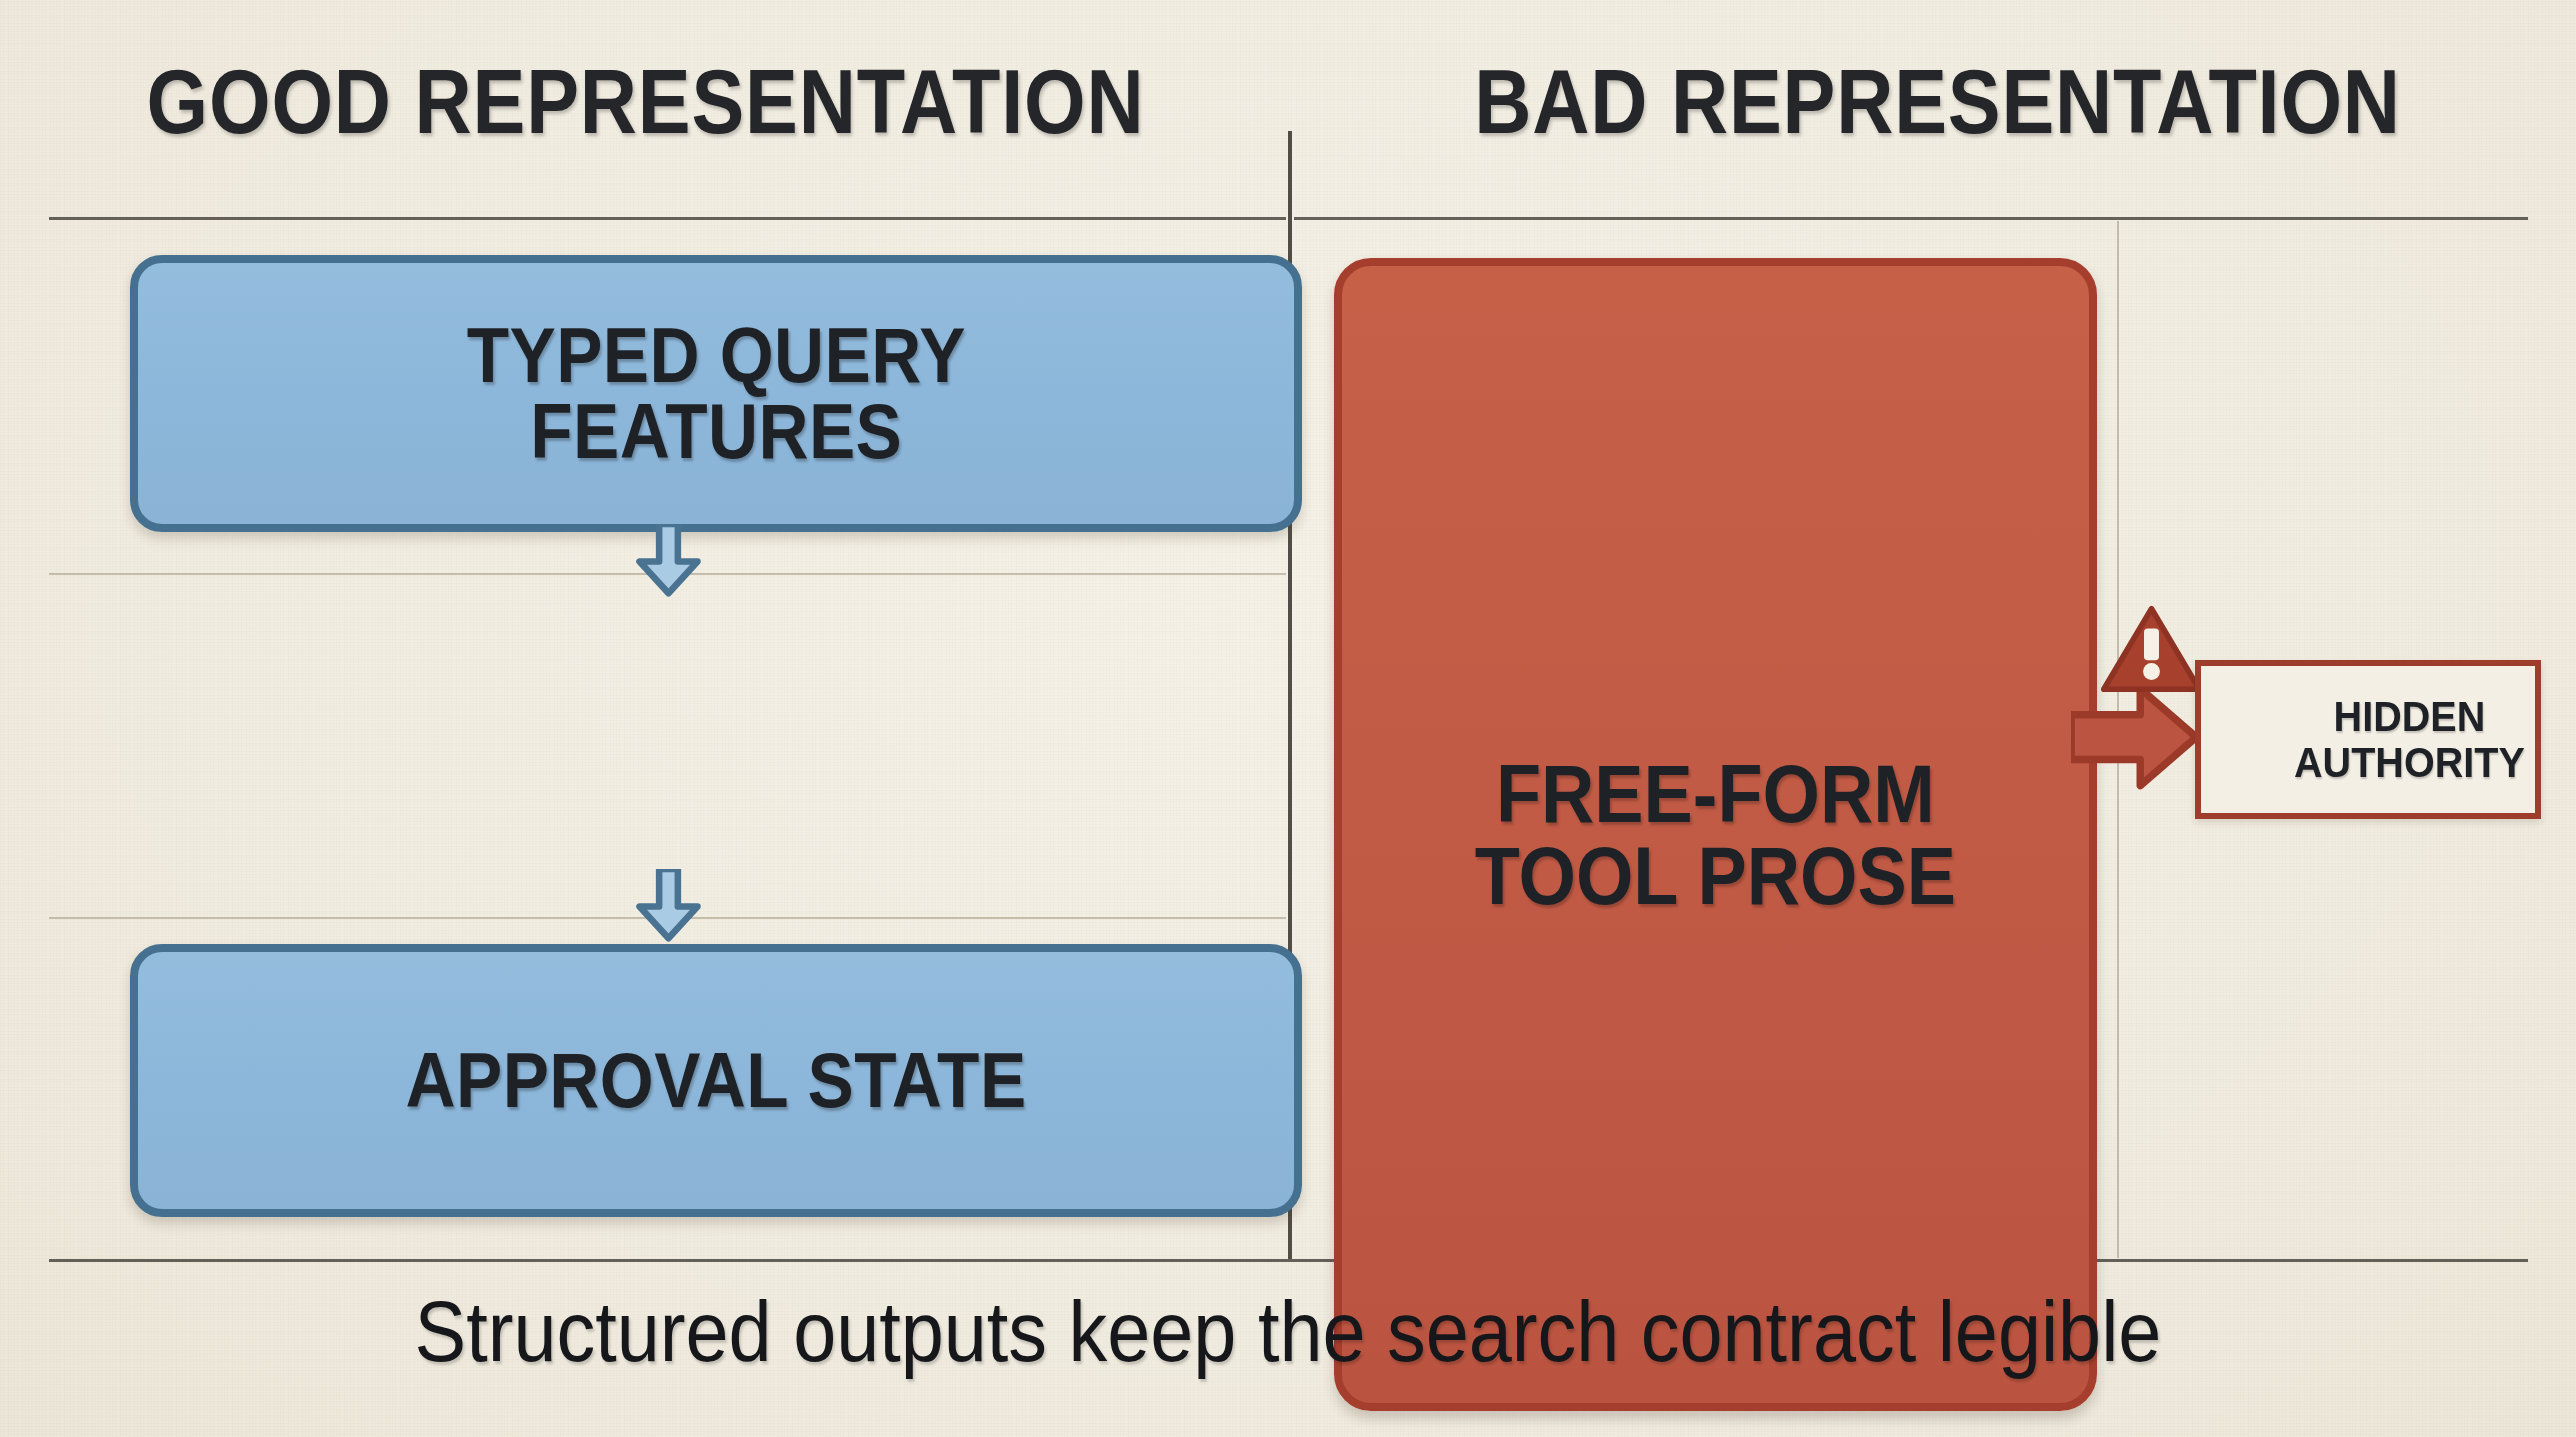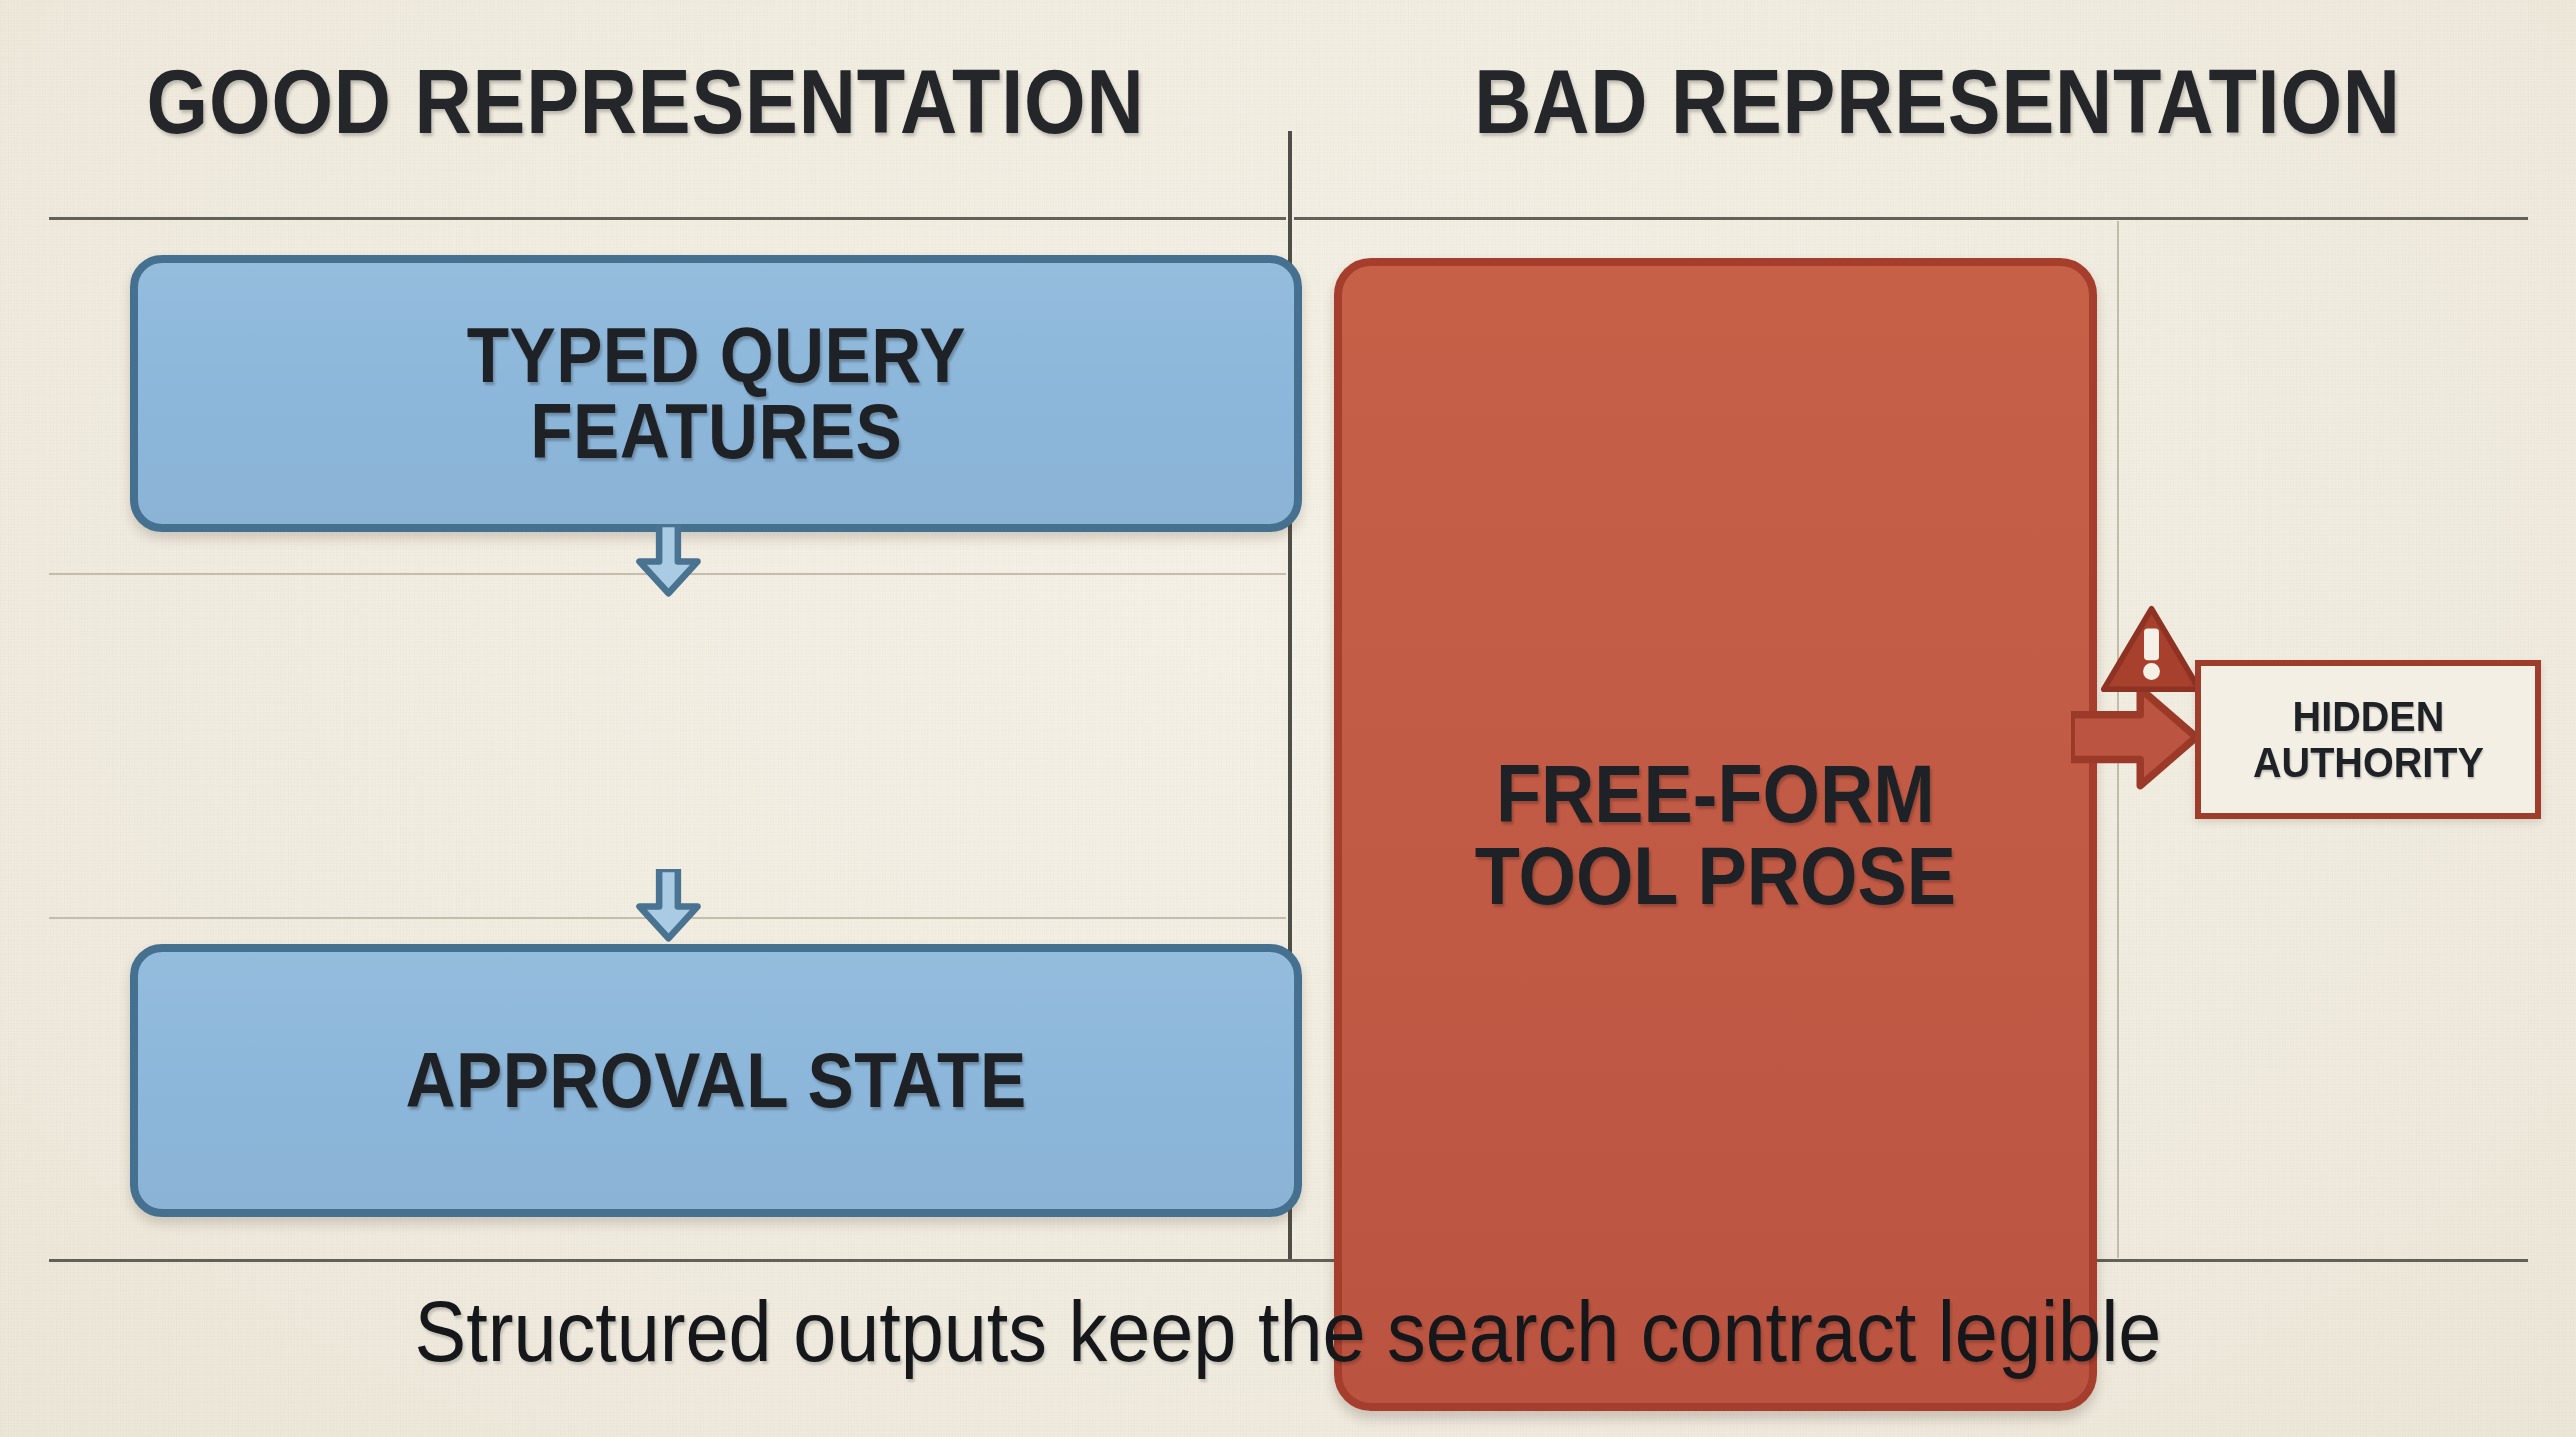--- a/index.html
+++ b/index.html
@@ -159,21 +159,21 @@
     position: absolute;
     left: 2195px;
     top: 660px;
     width: 346px;
     height: 159px;
     background: #f4efe5;
     border: 6.6px solid #9e3d2c;
     box-shadow: 0 3.7px 7.5px rgba(60,40,30,0.14);
     display: flex;
     align-items: center;
-    justify-content: center;
+    justify-content: flex-end;
     box-sizing: border-box;
   }
   #hidden-authority-label {
     font-family: "Liberation Sans Narrow", "Liberation Sans", sans-serif;
     font-weight: bold;
     font-size: 43px;
     line-height: 1.05;
     text-align: center;
     color: #1e2226;
     transform: scaleX(0.92);

